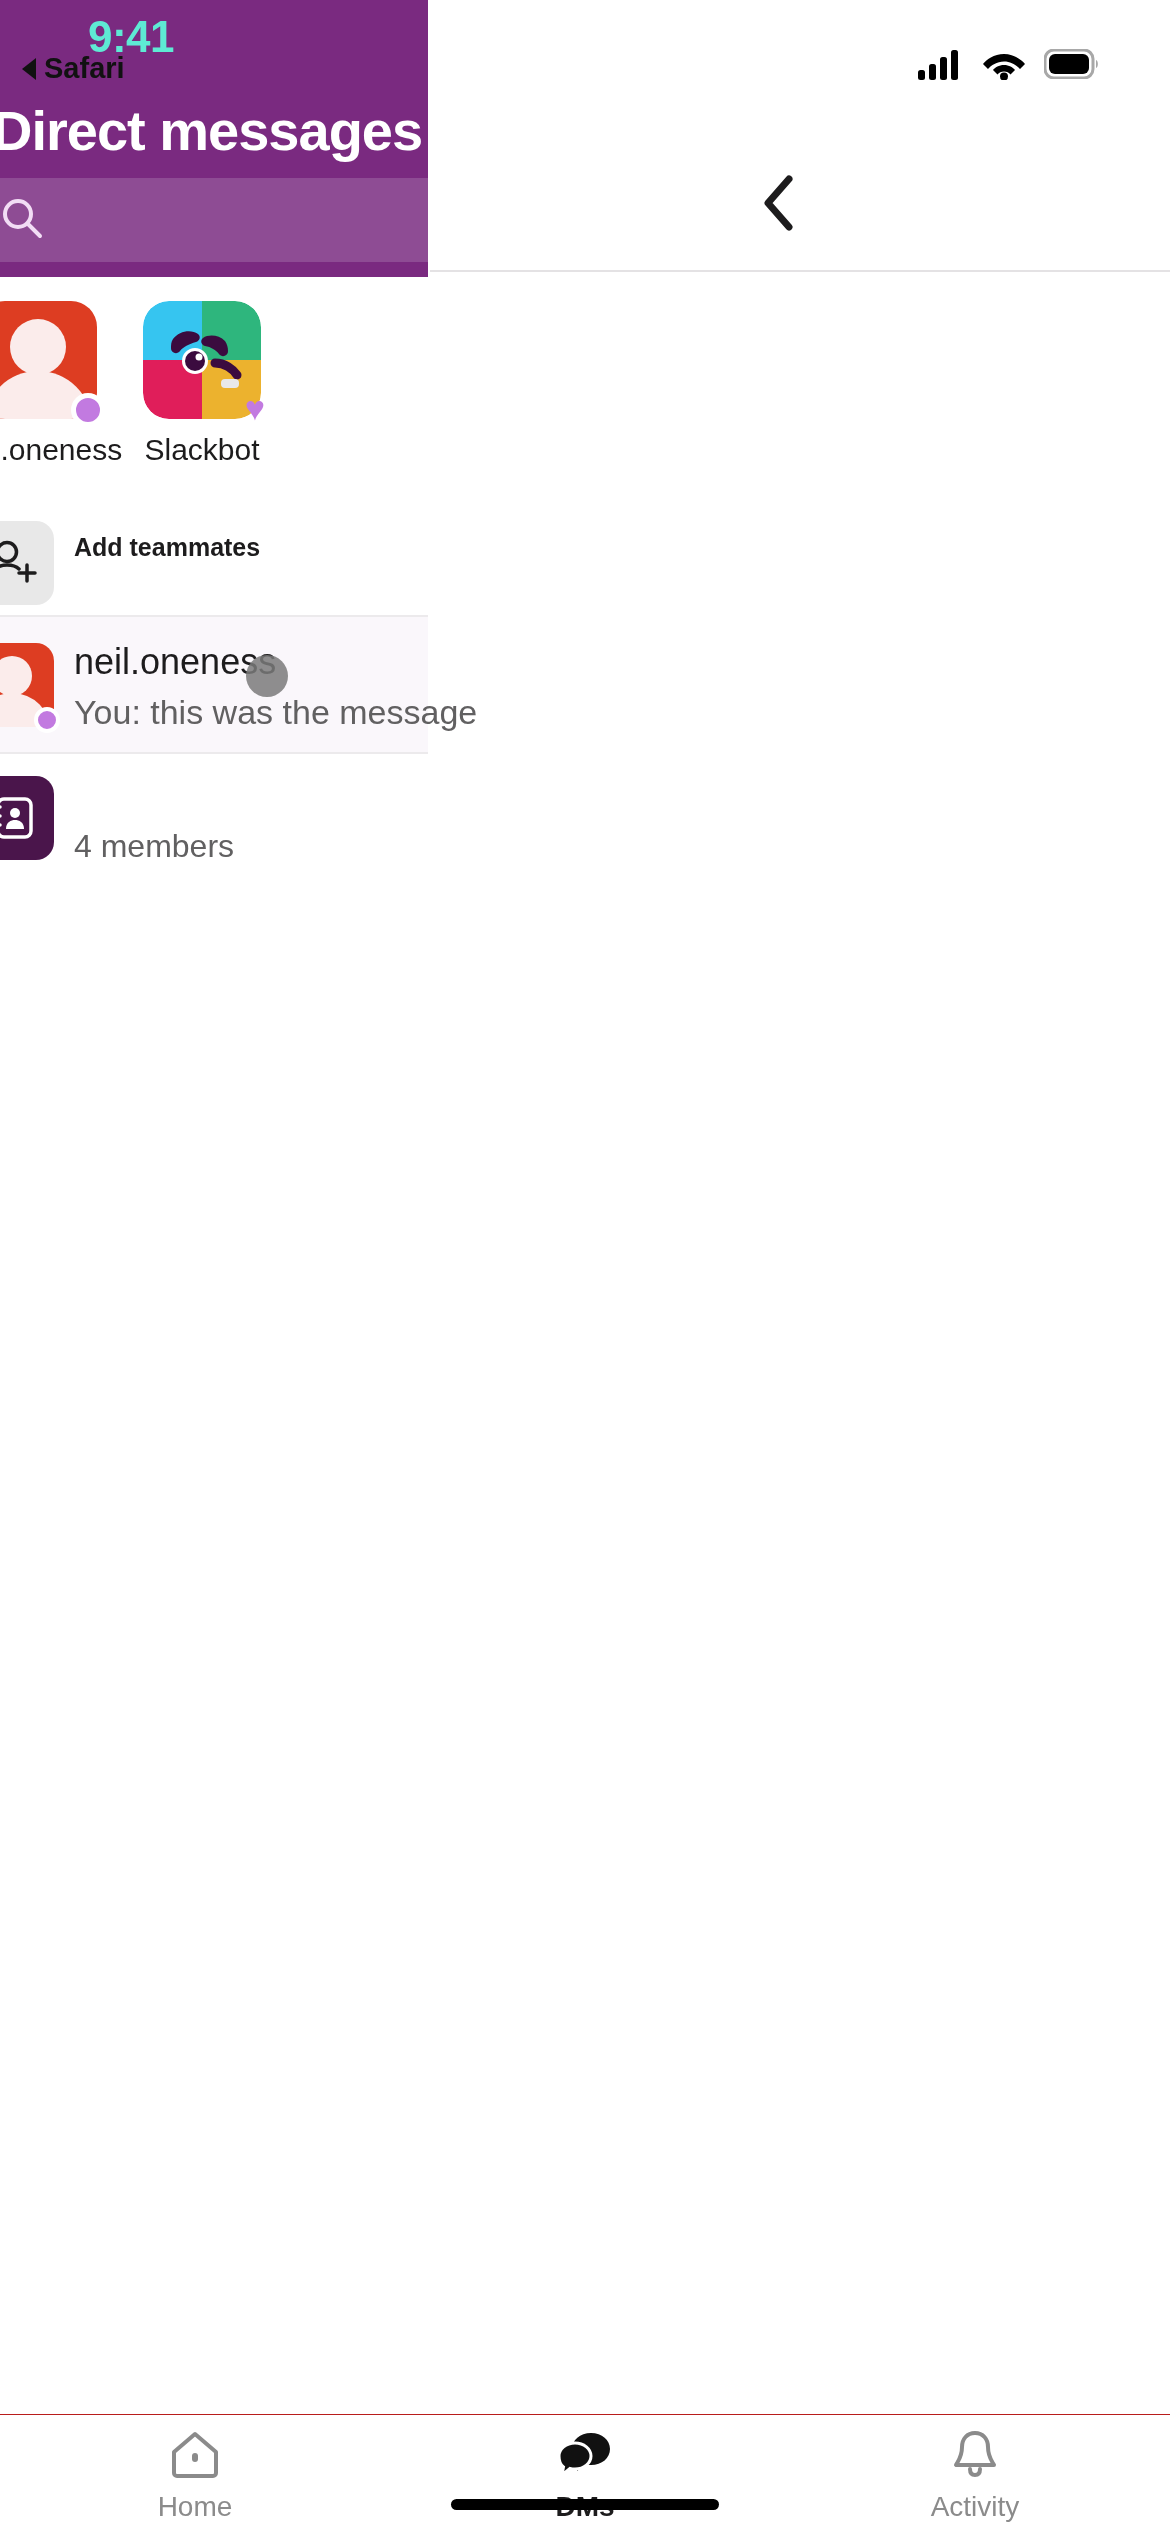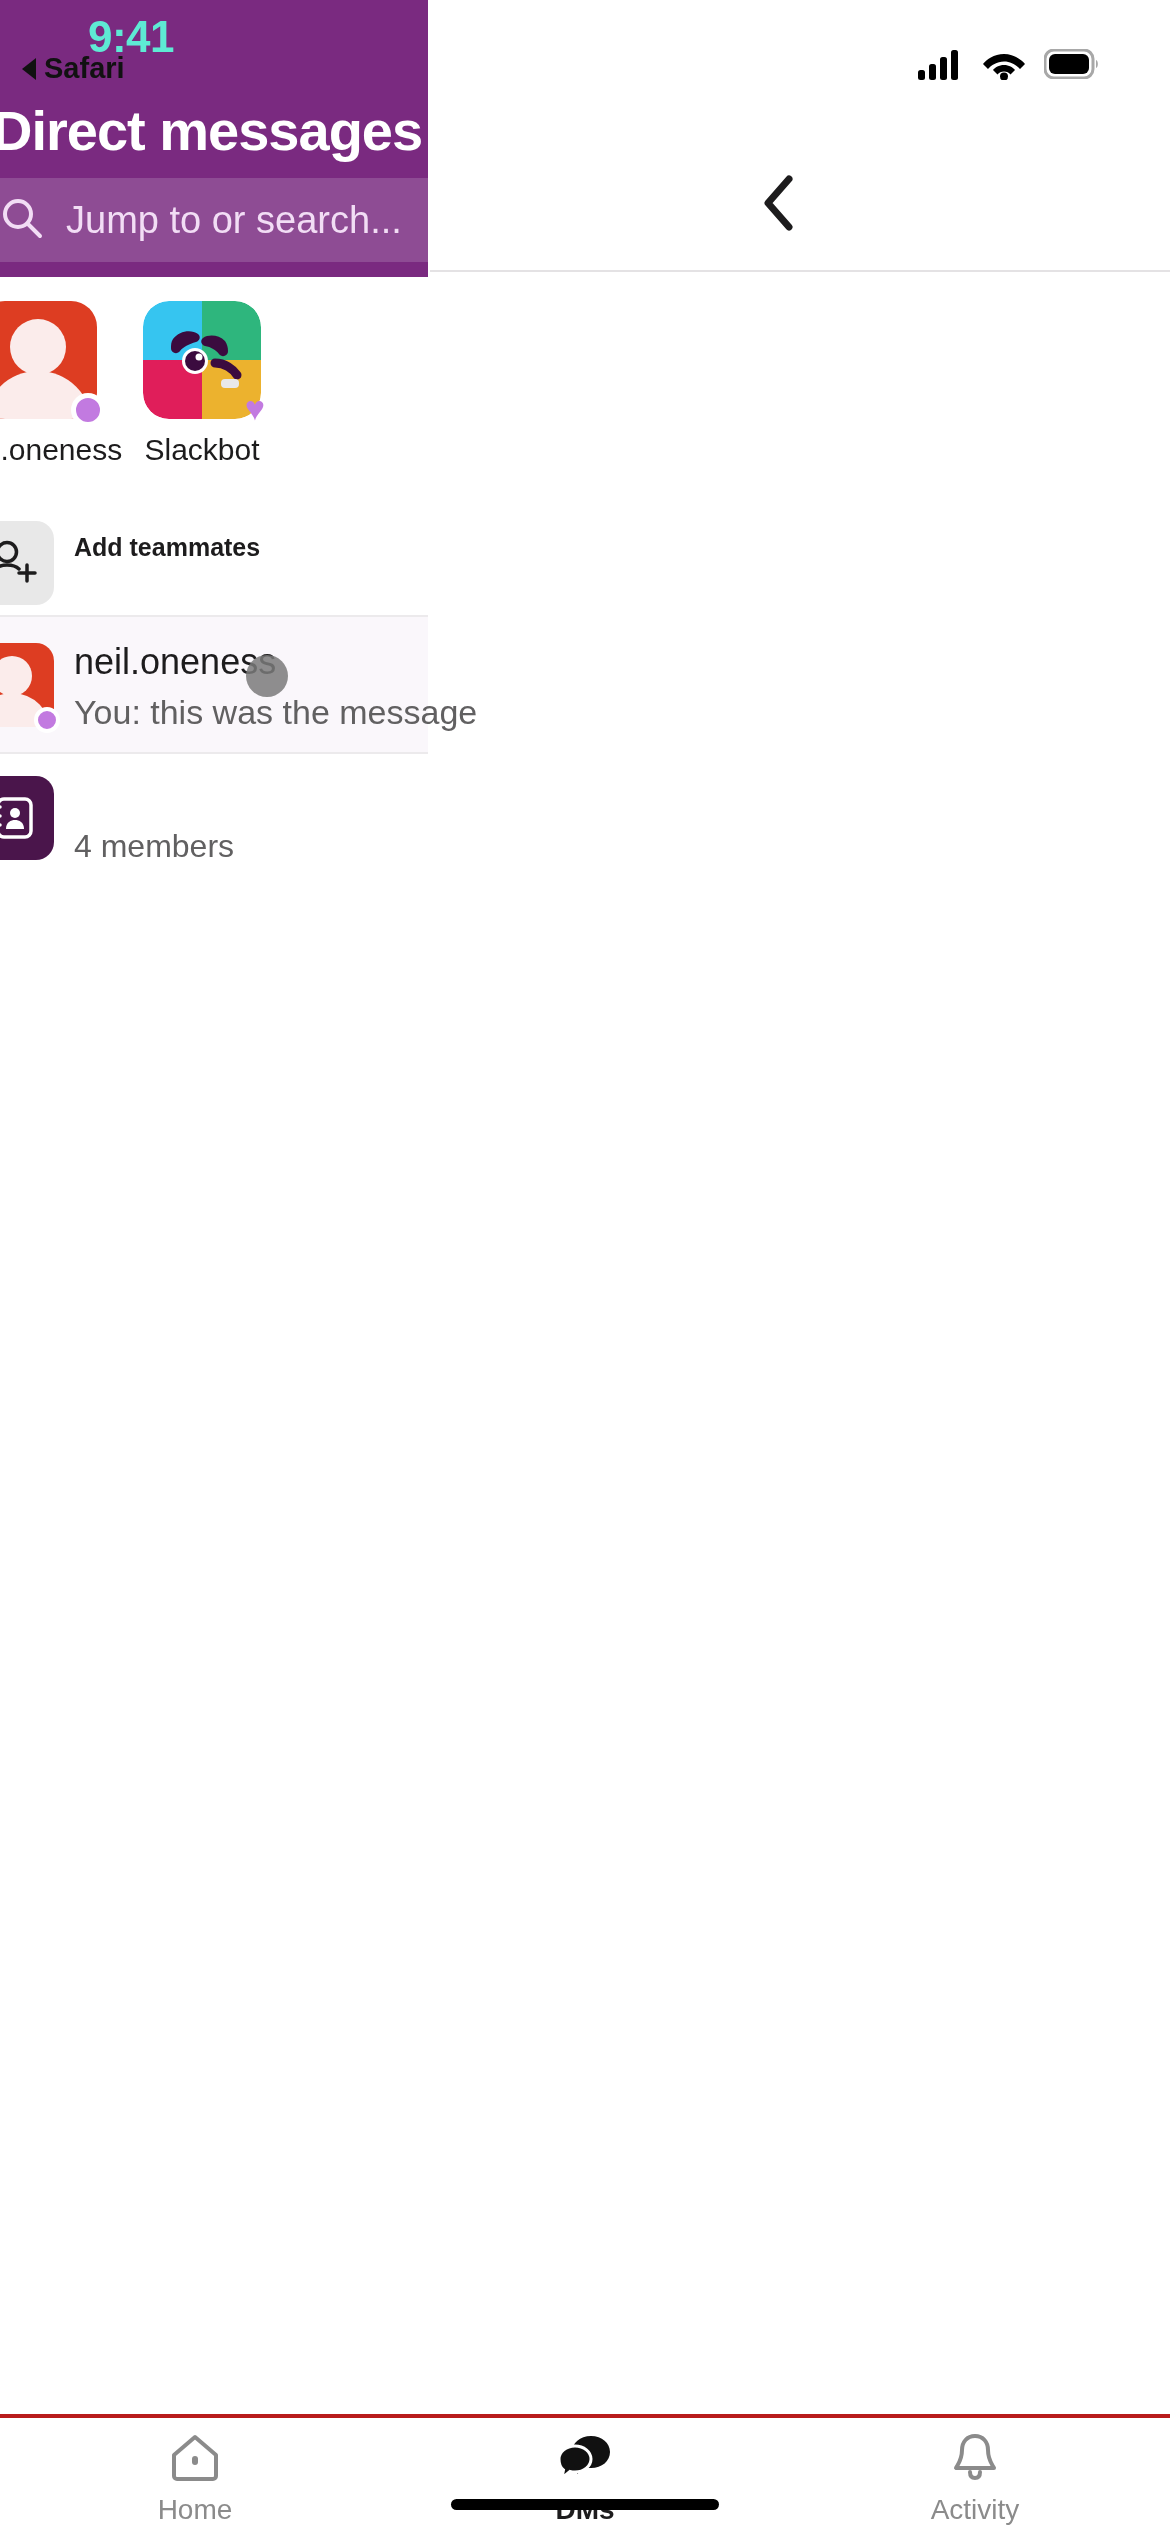--- a/index.html
+++ b/index.html
@@ -125,21 +125,21 @@
 
   
   .cursor {
     position:absolute; left:246px; top:655px; width:42px; height:42px;
     border-radius:50%; background:#7a7a7a; opacity:0.85;
   }
 
   
   .tabbar {
     position:absolute; left:0; right:0; bottom:0; height:118px;
-    background:#ffffff; border-top:4px solid #b91c1c;
+    background:#ffffff; border-top:1px solid #b91c1c;
     display:flex; align-items:flex-start; padding-top:14px;
   }
   .tab { flex:1; display:flex; flex-direction:column; align-items:center; gap:8px; }
   .tab-label { font-size:28px; color:#8b8b8b; }
   .tab.active .tab-label { color:#1d1c1d; font-weight:700; }
   .home-indicator {
     position:absolute; left:50%; transform:translateX(-50%); bottom:22px;
     width:268px; height:11px; border-radius:6px; background:#000000;
   }
 </style>
@@ -197,21 +197,20 @@
 
     <div class="dm-title">Direct messages</div>
 
     <div class="search-bar">
       <span>
         <svg width="44" height="44" viewBox="0 0 44 44">
           <circle cx="18" cy="18" r="13" fill="none" stroke="#f2ddf5" stroke-width="4"></circle>
           <path d="M28 28 L40 40" stroke="#f2ddf5" stroke-width="4" stroke-linecap="round"></path>
         </svg>
       </span>
-      <span class="search-ph">Jump to or search...</span>
     </div>
   </div>
 
   <div class="list-area">
 
     <div class="recents">
 
       <div class="recent r0">
         <div class="recent-av">
           <div class="av-img av-red">

